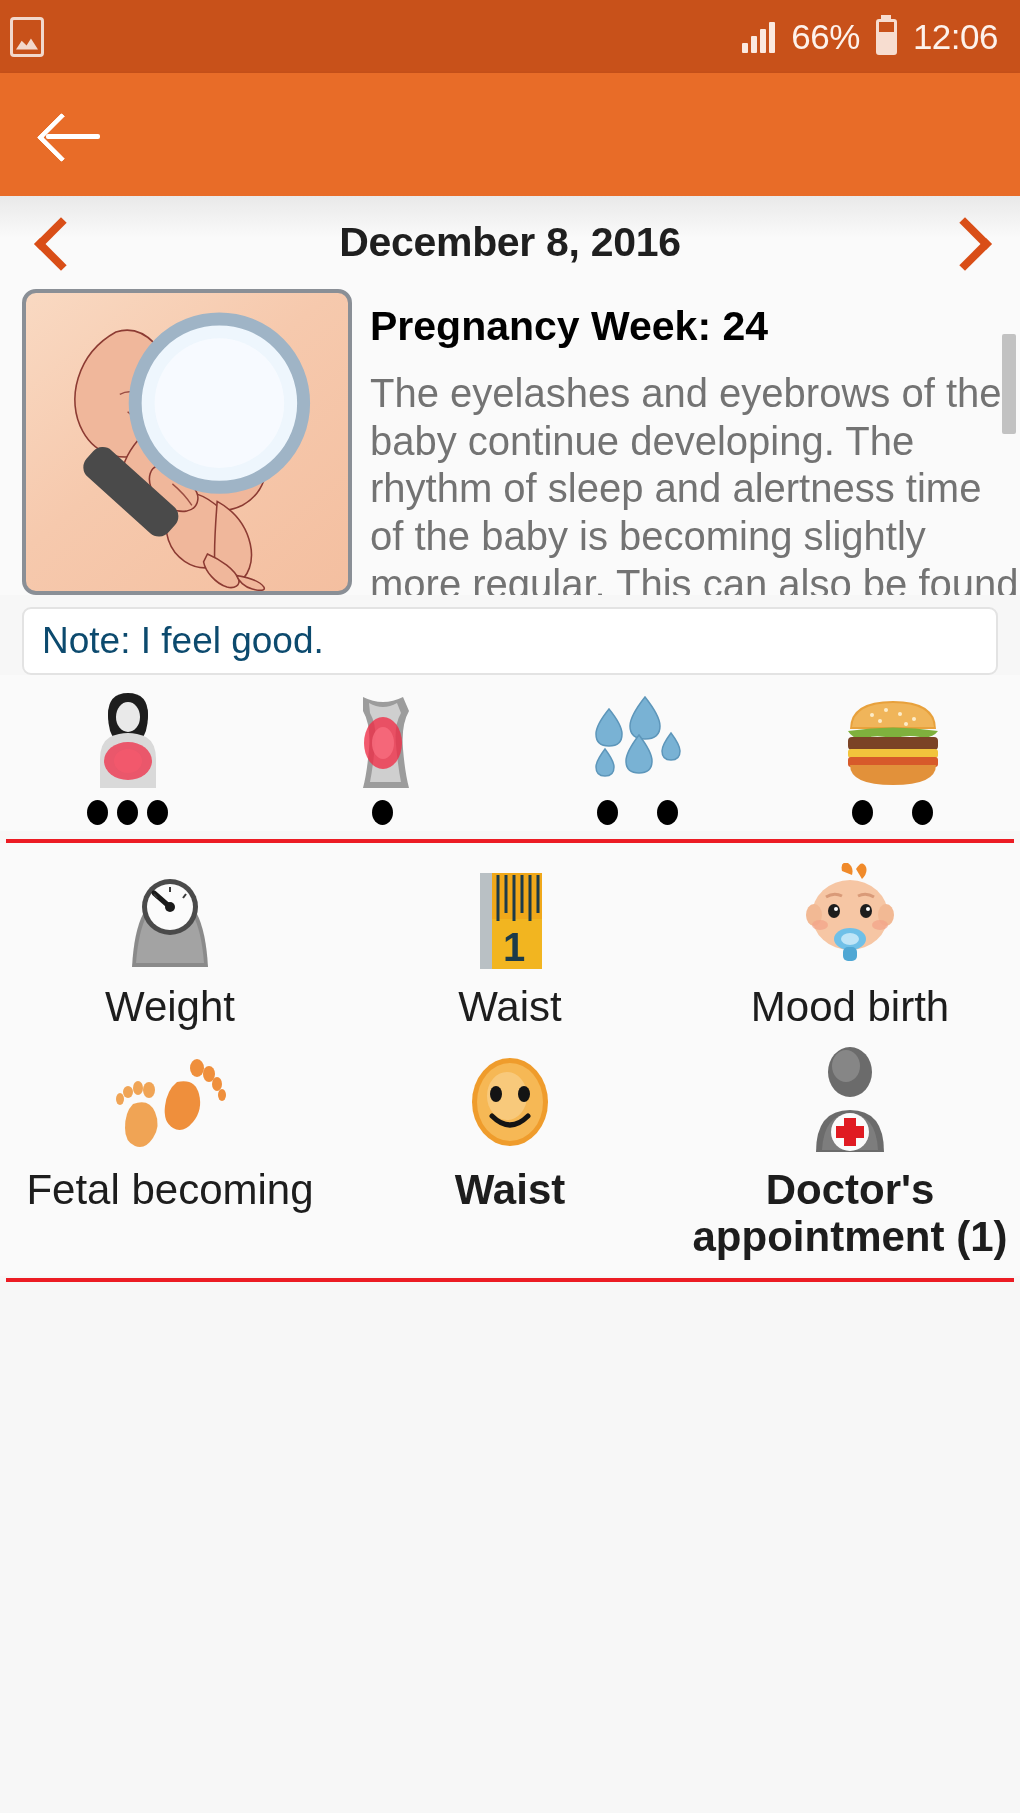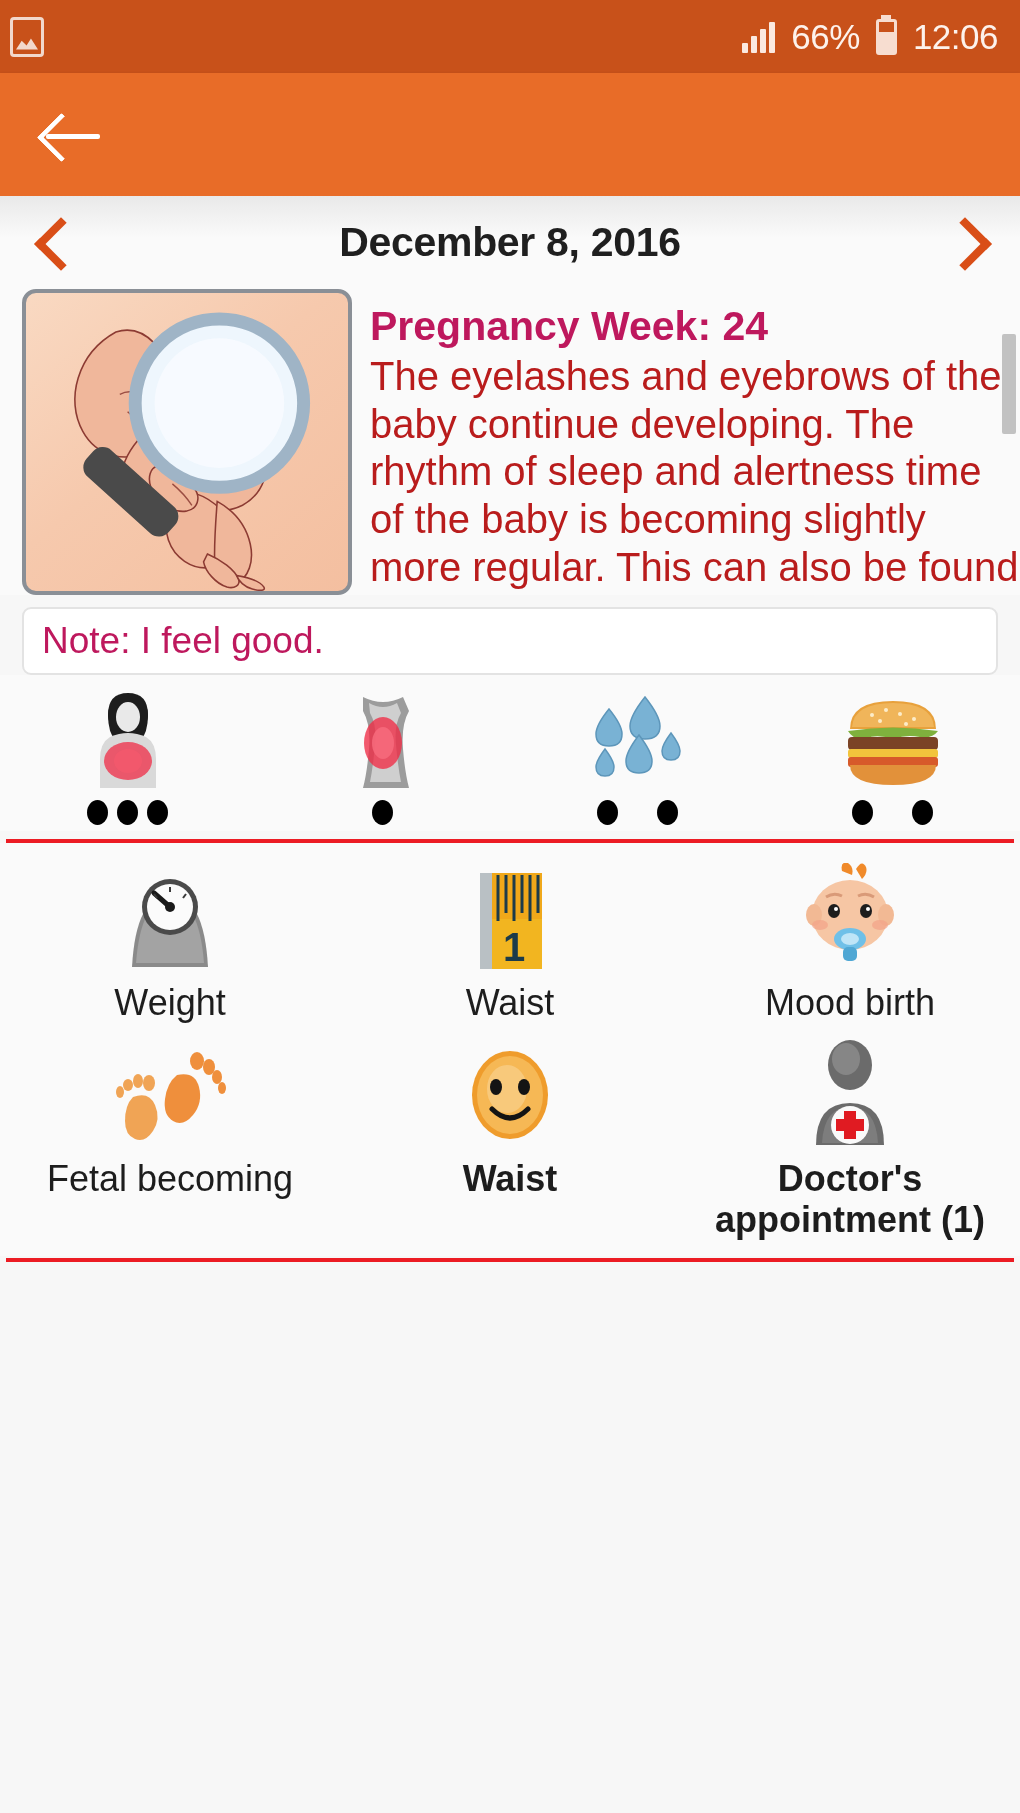--- a/index.html
+++ b/index.html
@@ -86,33 +86,33 @@
     width:330px; height:306px; flex:0 0 auto;
     border:4px solid #8a8f96; border-radius:14px;
     background:linear-gradient(140deg,#f9d9c2 0%,#f6c9ad 45%,#f4bfa0 100%);
     position:relative; overflow:hidden; cursor:pointer;
   }
   .fetus-box svg { position:absolute; top:0; left:0; width:100%; height:100%; }
   .magnifier {
     position:absolute; right:16px; bottom:10px; width:92px; height:92px;
   }
   .weektext { flex:1 1 auto; padding:14px 0 0 18px; overflow:hidden; }
-  .week-title { font-size:41px; font-weight:700; color:#be185d; line-height:1.15; }
-  .week-body { font-size:40px; line-height:1.19; color:#b91c1c; margin-top:3px; }
+  .week-title { font-size:41px; font-weight:700; color:#000000; line-height:1.15; }
+  .week-body { font-size:40px; line-height:1.19; color:#737373; margin-top:20px; }
   .scrollthumb {
     position:absolute; right:4px; top:45px; width:14px; height:100px;
     background:#c2c2c2; border-radius:2px; cursor:pointer;
   }
 
   
   .note-wrap { padding:12px 22px 0 22px; }
   .note-field {
     height:68px; background:#fff; border:2px solid #e3e3e3; border-radius:9px;
     display:flex; align-items:center; padding:0 18px;
-    font-size:37px; color:#be185d; cursor:text;
+    font-size:37px; color:#0c4a6e; cursor:text;
   }
 
   
   .sym-strip {
     display:flex; padding:18px 0 6px 0; background:#fafafa;
   }
   .sym-cell {
     flex:1 1 0; display:flex; flex-direction:column; align-items:center;
     cursor:pointer;
   }
@@ -126,21 +126,21 @@
 
   
   .grid { background:#fafafa; padding:14px 0 6px 0; }
   .grow { display:flex; }
   .gcell {
     flex:1 1 0; display:flex; flex-direction:column; align-items:center;
     padding:4px 4px 10px 4px; cursor:pointer;
   }
   .gart { height:116px; display:flex; align-items:center; justify-content:center; }
   .glabel {
-    font-size:36px; color:#1d1d1d; text-align:center; line-height:1.12;
+    font-size:42px; color:#1d1d1d; text-align:center; line-height:1.12;
     margin-top:6px;
   }
   .glabel.bold { font-weight:700; }
   .bottom-rule { height:4px; background:#ec1c24; margin:2px 6px 0 6px; }
   .filler { background:#f7f7f7; height:470px; }
 </style>
 </head>
 <body>
 
 <div id="app">

